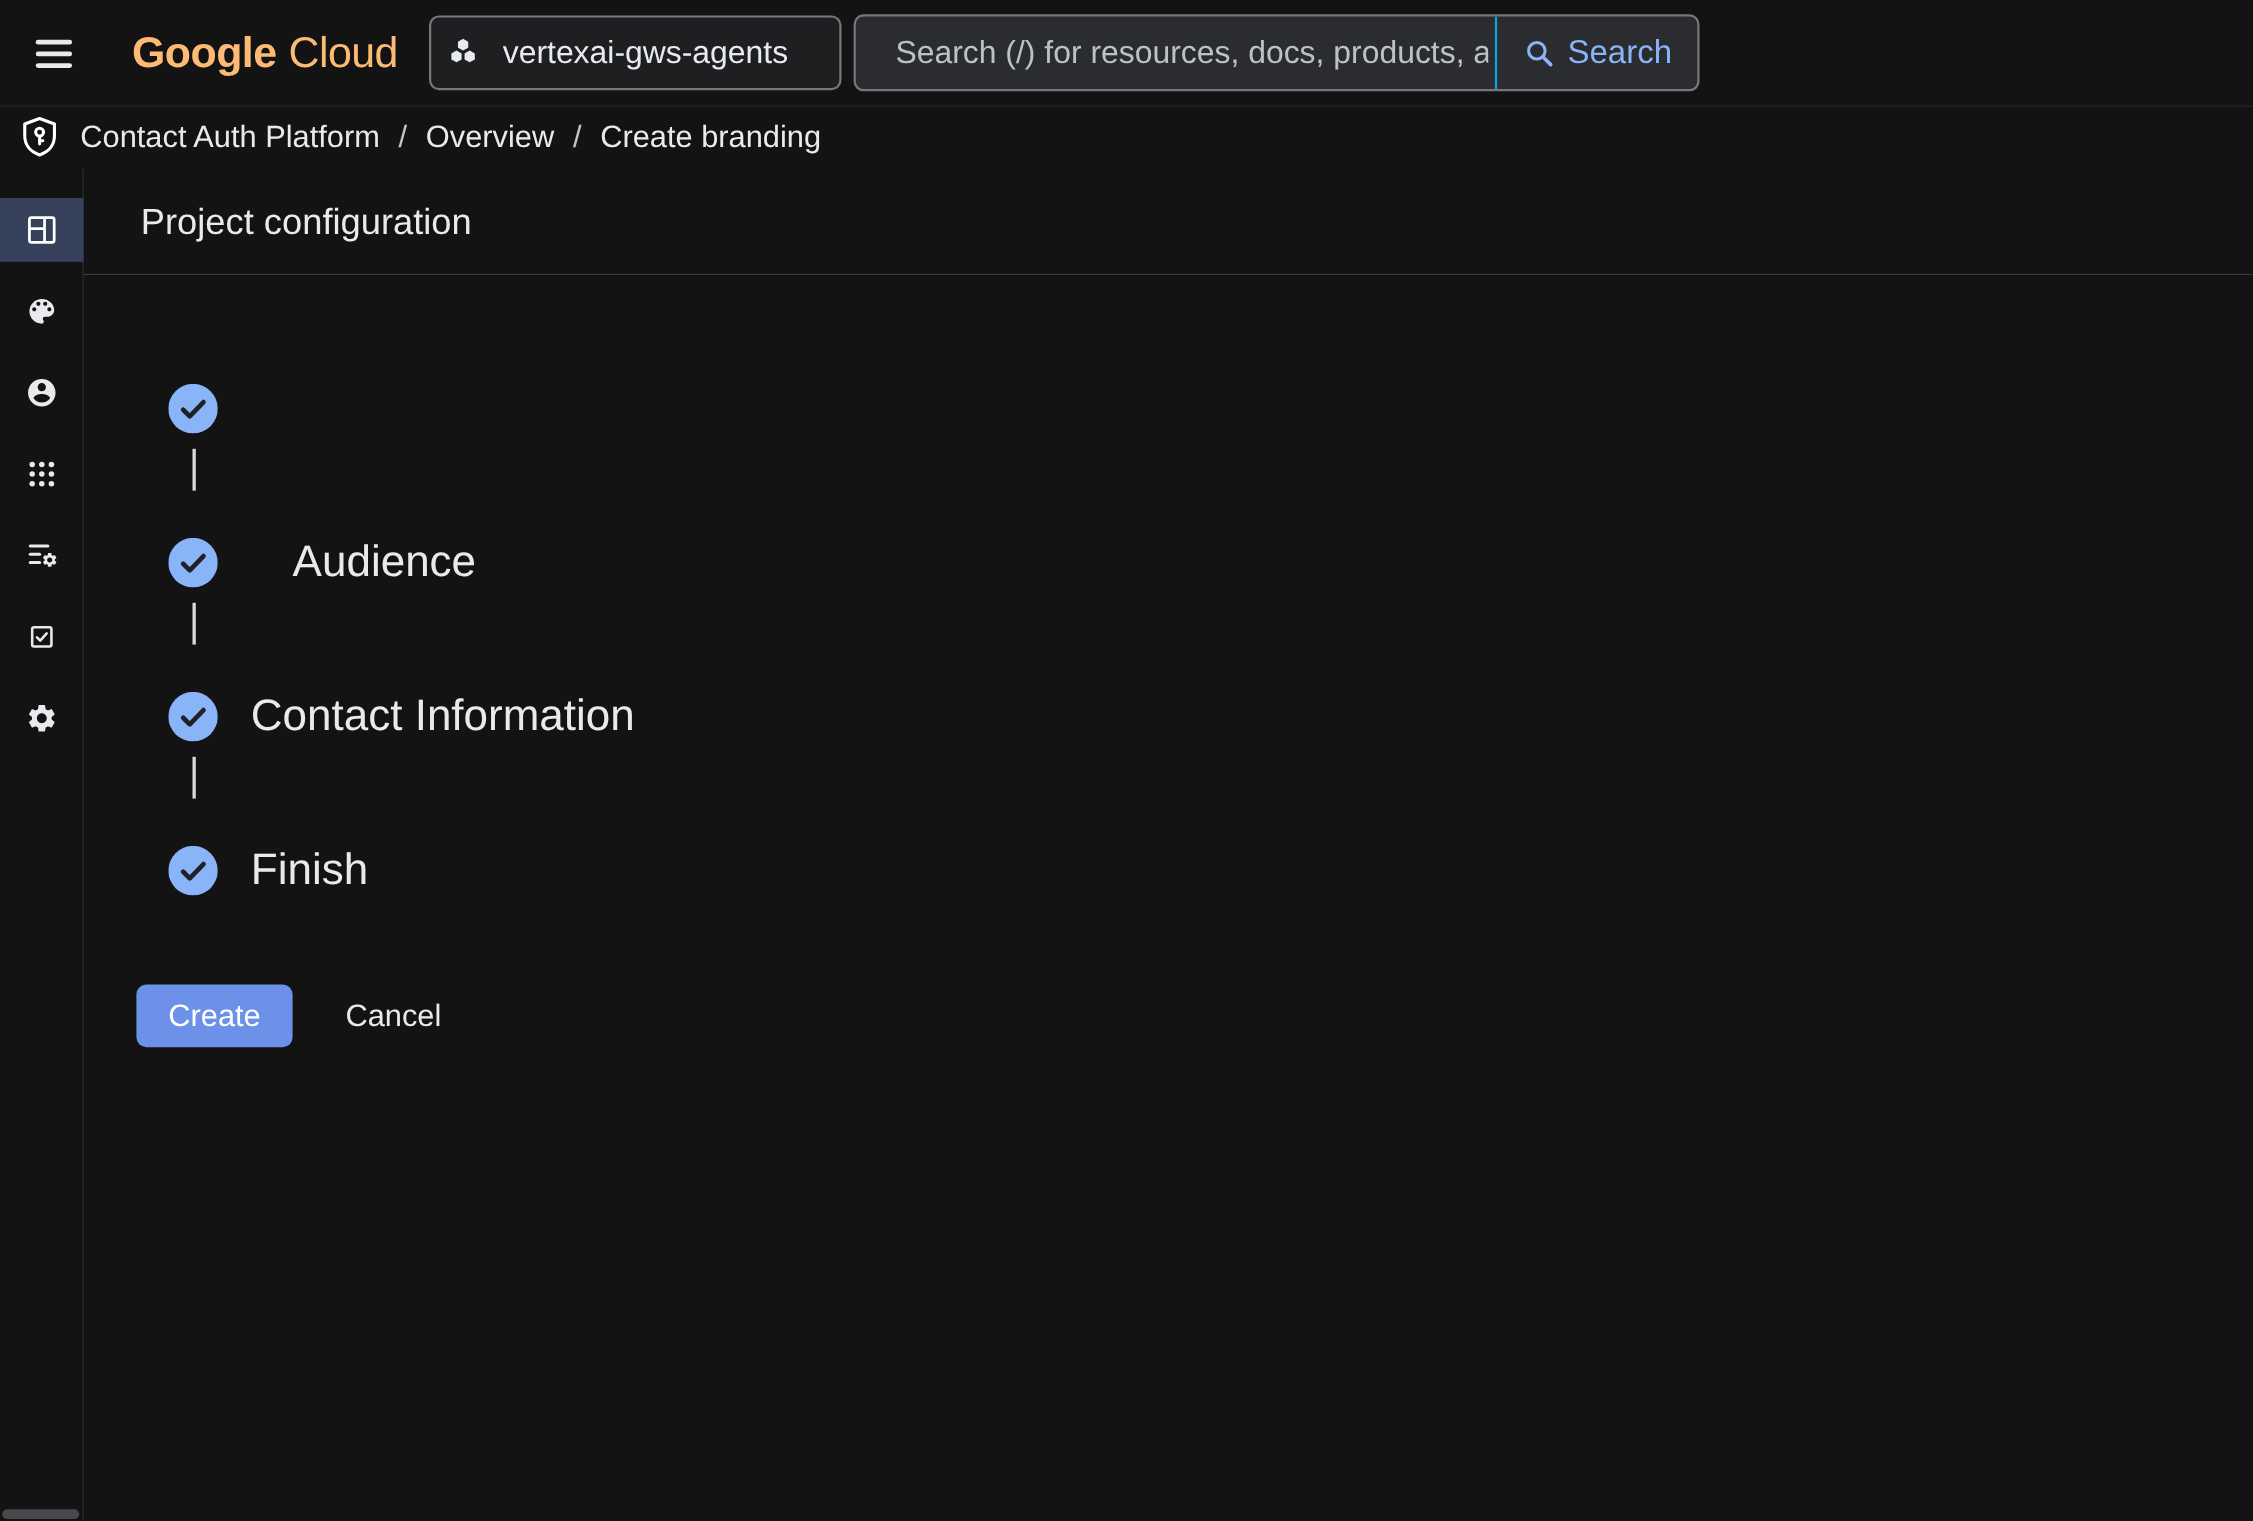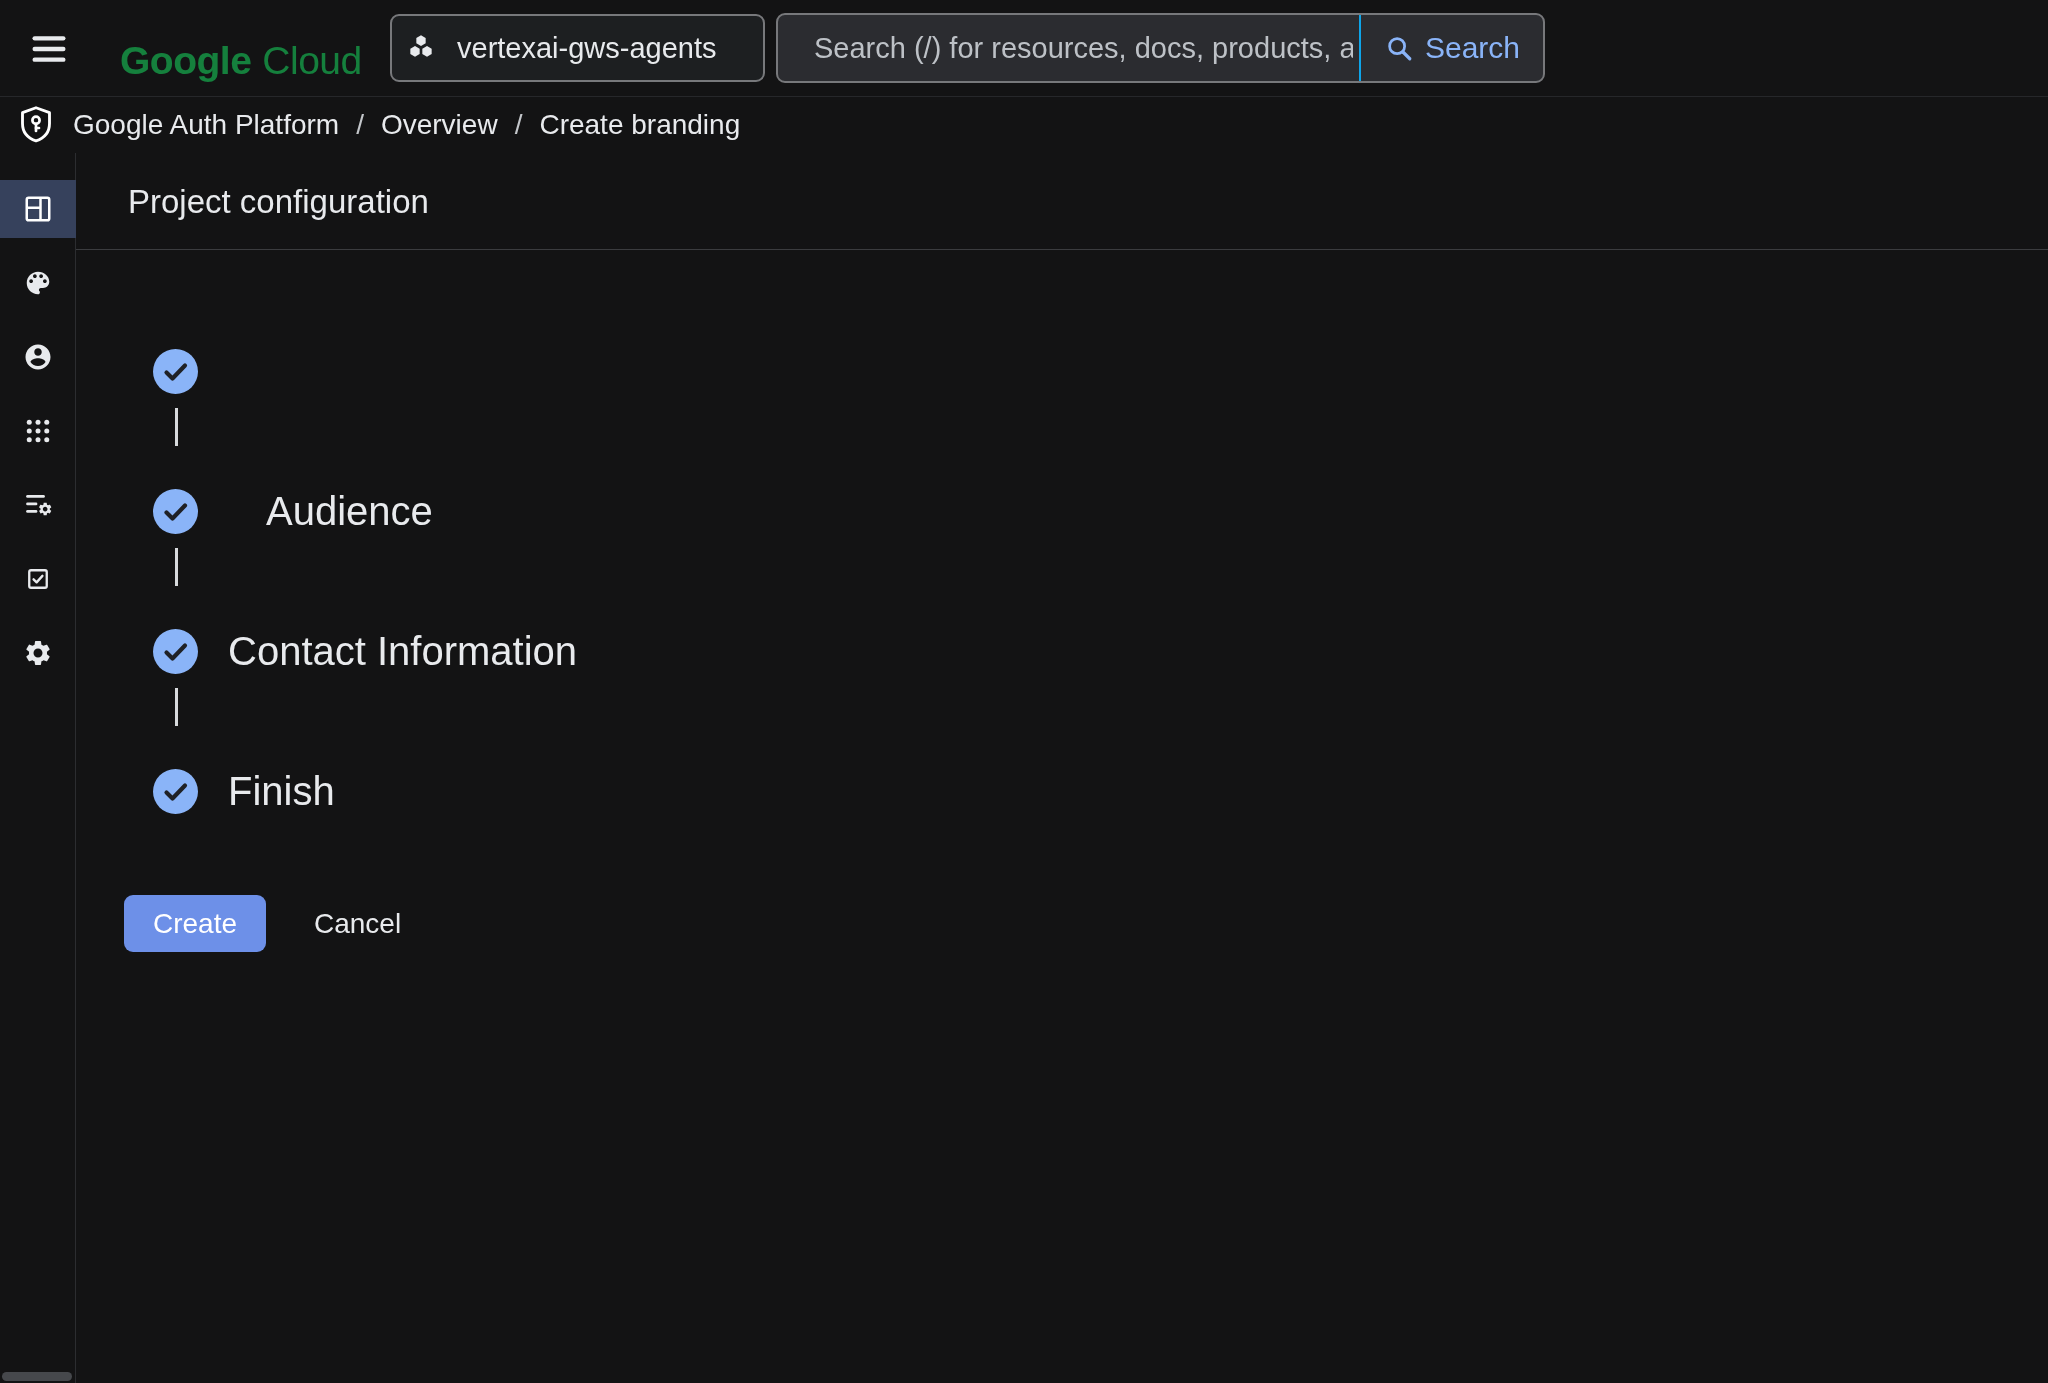--- a/index.html
+++ b/index.html
@@ -14,22 +14,22 @@
   .topbar {
     position:absolute; top:0; left:0; width:100%; height:97px;
     background:#131314; border-bottom:1px solid #26272a;
   }
   .menu-btn {
     position:absolute; left:22px; top:22px; width:54px; height:54px;
     display:flex; align-items:center; justify-content:center;
     background:transparent; border:none; cursor:pointer;
   }
   .logo {
-    position:absolute; left:120px; top:12px; height:97px;
-    display:flex; align-items:center; font-size:39px; color:#15803d;
+    position:absolute; left:120px; top:0; height:97px;
+    display:flex; align-items:center; font-size:39px; color:#fdba74;
     letter-spacing:-0.5px; white-space:nowrap;
   }
   .logo .logo-google { font-weight:700; margin-right:11px; }
   .logo .logo-cloud  { font-weight:400; }
 
   .project-btn {
     position:absolute; left:390px; top:14px; width:375px; height:68px;
     border:2px solid #77787b; border-radius:9px; background:#1d1f21;
     display:flex; align-items:center; padding:0 13px; gap:20px;
     color:#e8eaed; font-size:29px; cursor:pointer; font-family:inherit;
@@ -166,21 +166,21 @@
 
   <div class="crumbbar">
     <span class="crumb-icon">
       <svg width="36" height="40" viewBox="0 0 24 26" fill="none">
         <path d="M12 1.5 L21 4.8 V12 c0 6-3.9 9.9-9 11.6 C6.9 21.9 3 18 3 12 V4.8 Z" stroke="#ffffff" stroke-width="1.9" stroke-linejoin="round"></path>
         <circle cx="12" cy="9.8" r="2.4" stroke="#ffffff" stroke-width="1.8"></circle>
         <line x1="12" y1="12.3" x2="12" y2="17" stroke="#ffffff" stroke-width="1.8" stroke-linecap="round"></line>
         <line x1="12" y1="15" x2="14" y2="15" stroke="#ffffff" stroke-width="1.8" stroke-linecap="round"></line>
       </svg>
     </span>
-    <span class="crumb">Google Auth Platform</span>
+    <span class="crumb">Contact Auth Platform</span>
     <span class="crumb-sep">/</span>
     <span class="crumb">Overview</span>
     <span class="crumb-sep">/</span>
     <span class="crumb">Create branding</span>
   </div>
 
   <div class="sidebar">
 
     <div class="side-item active">
       <span>

